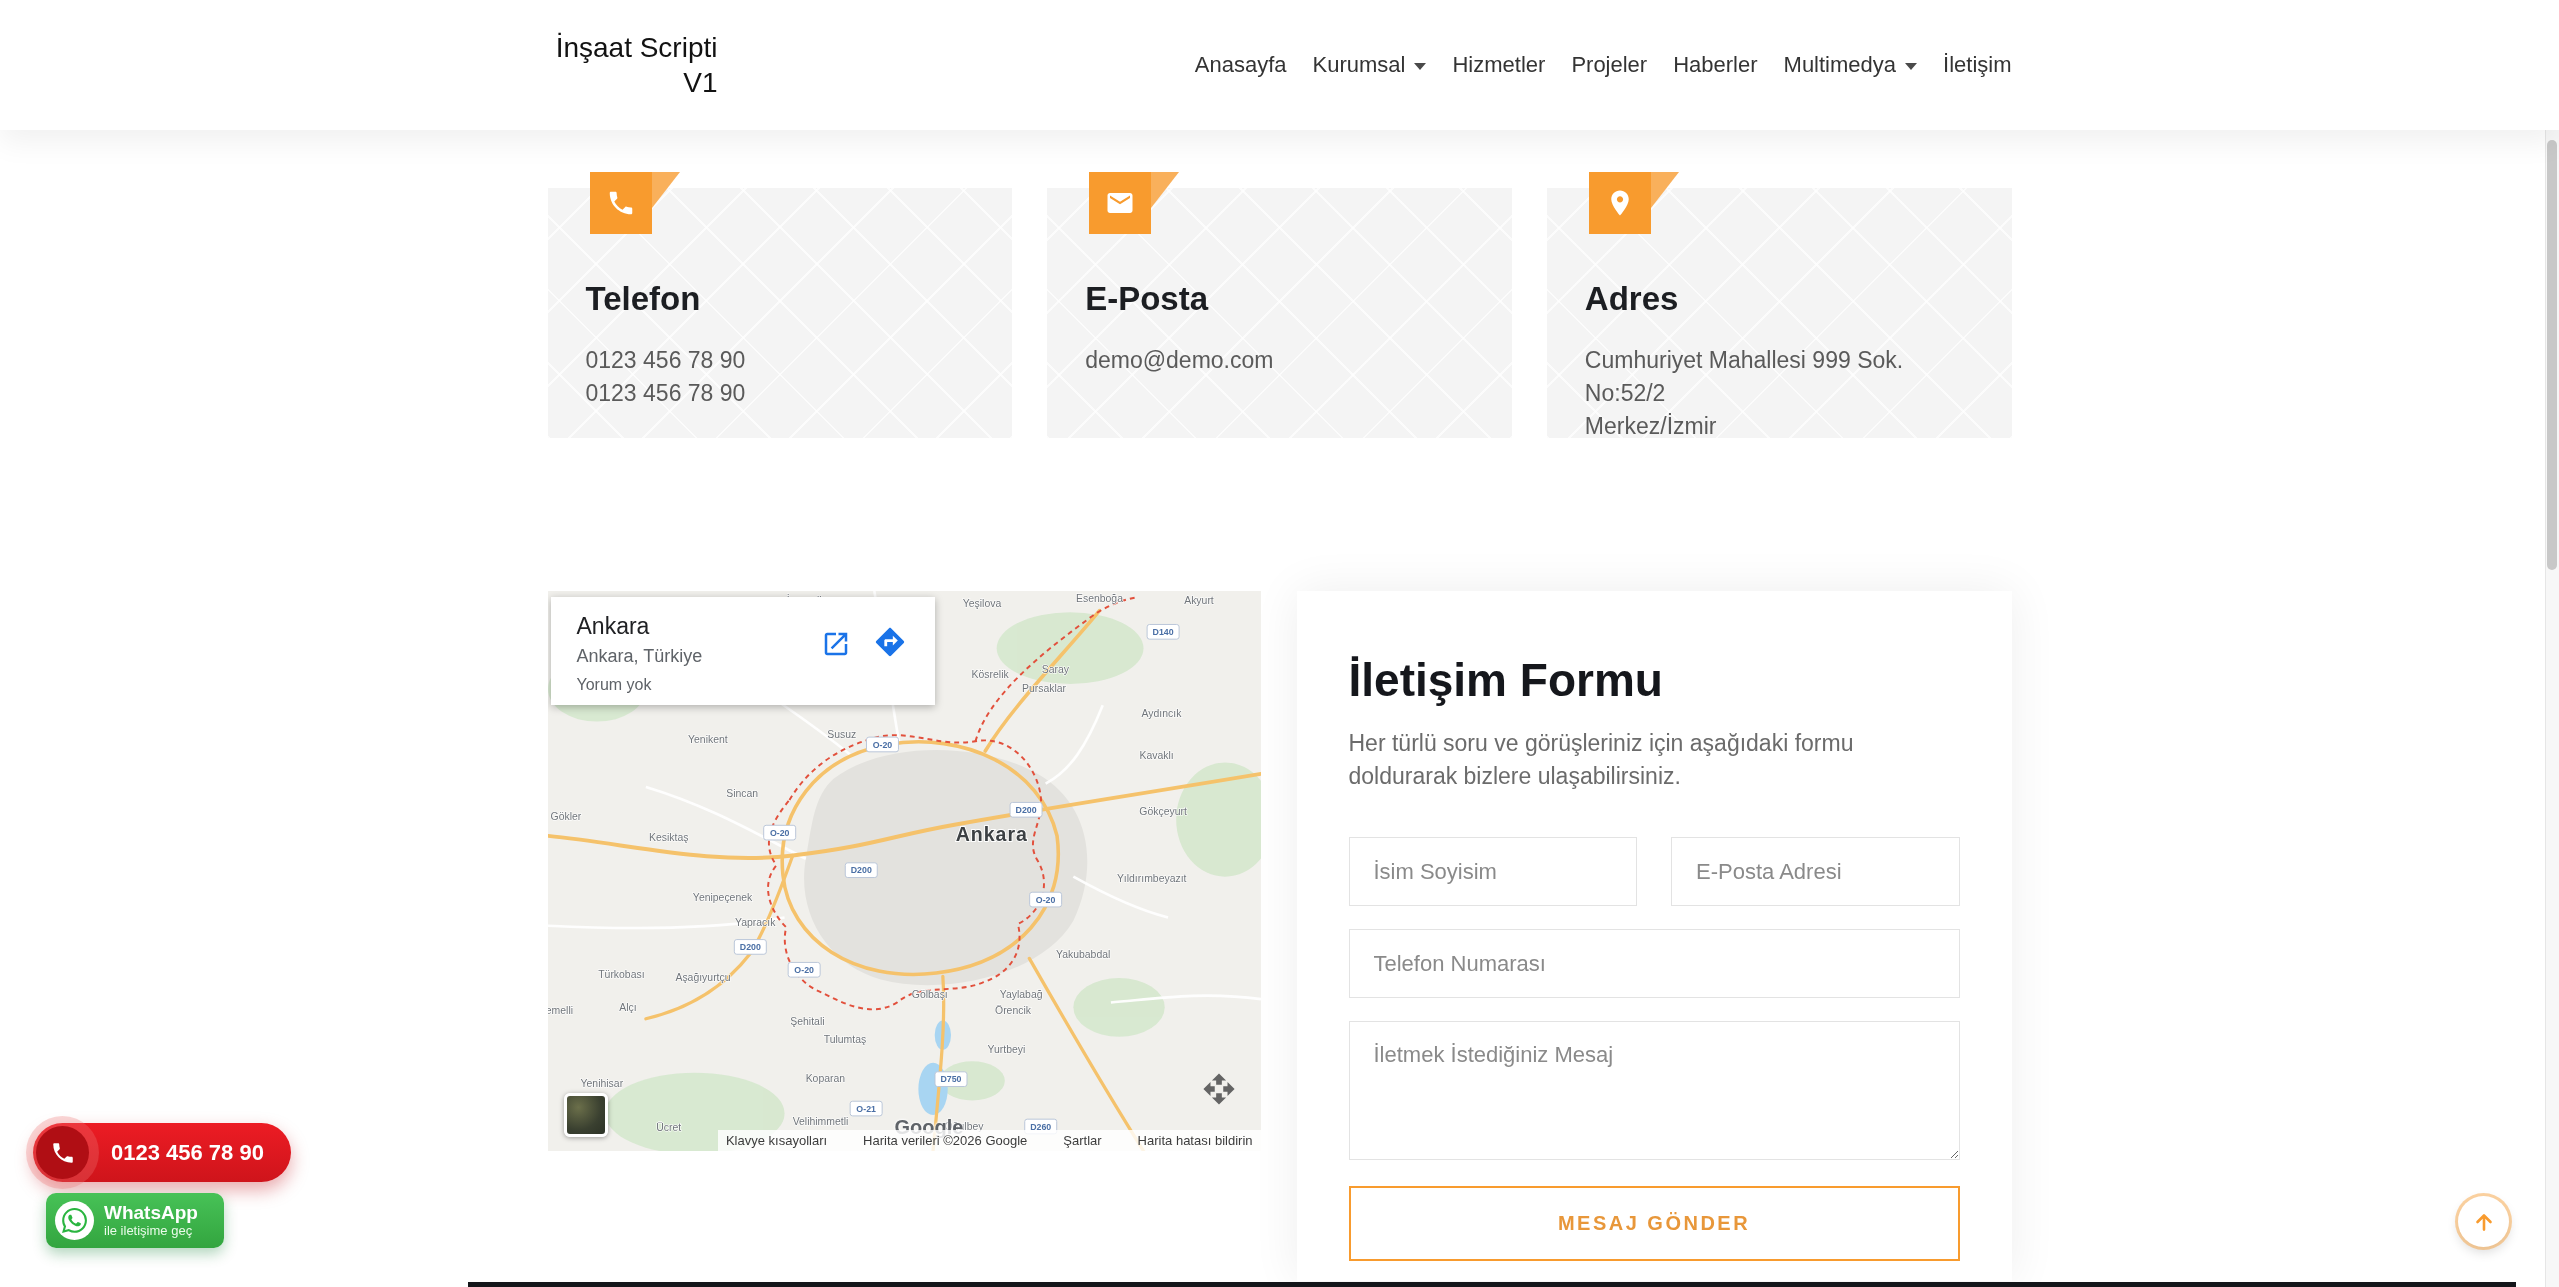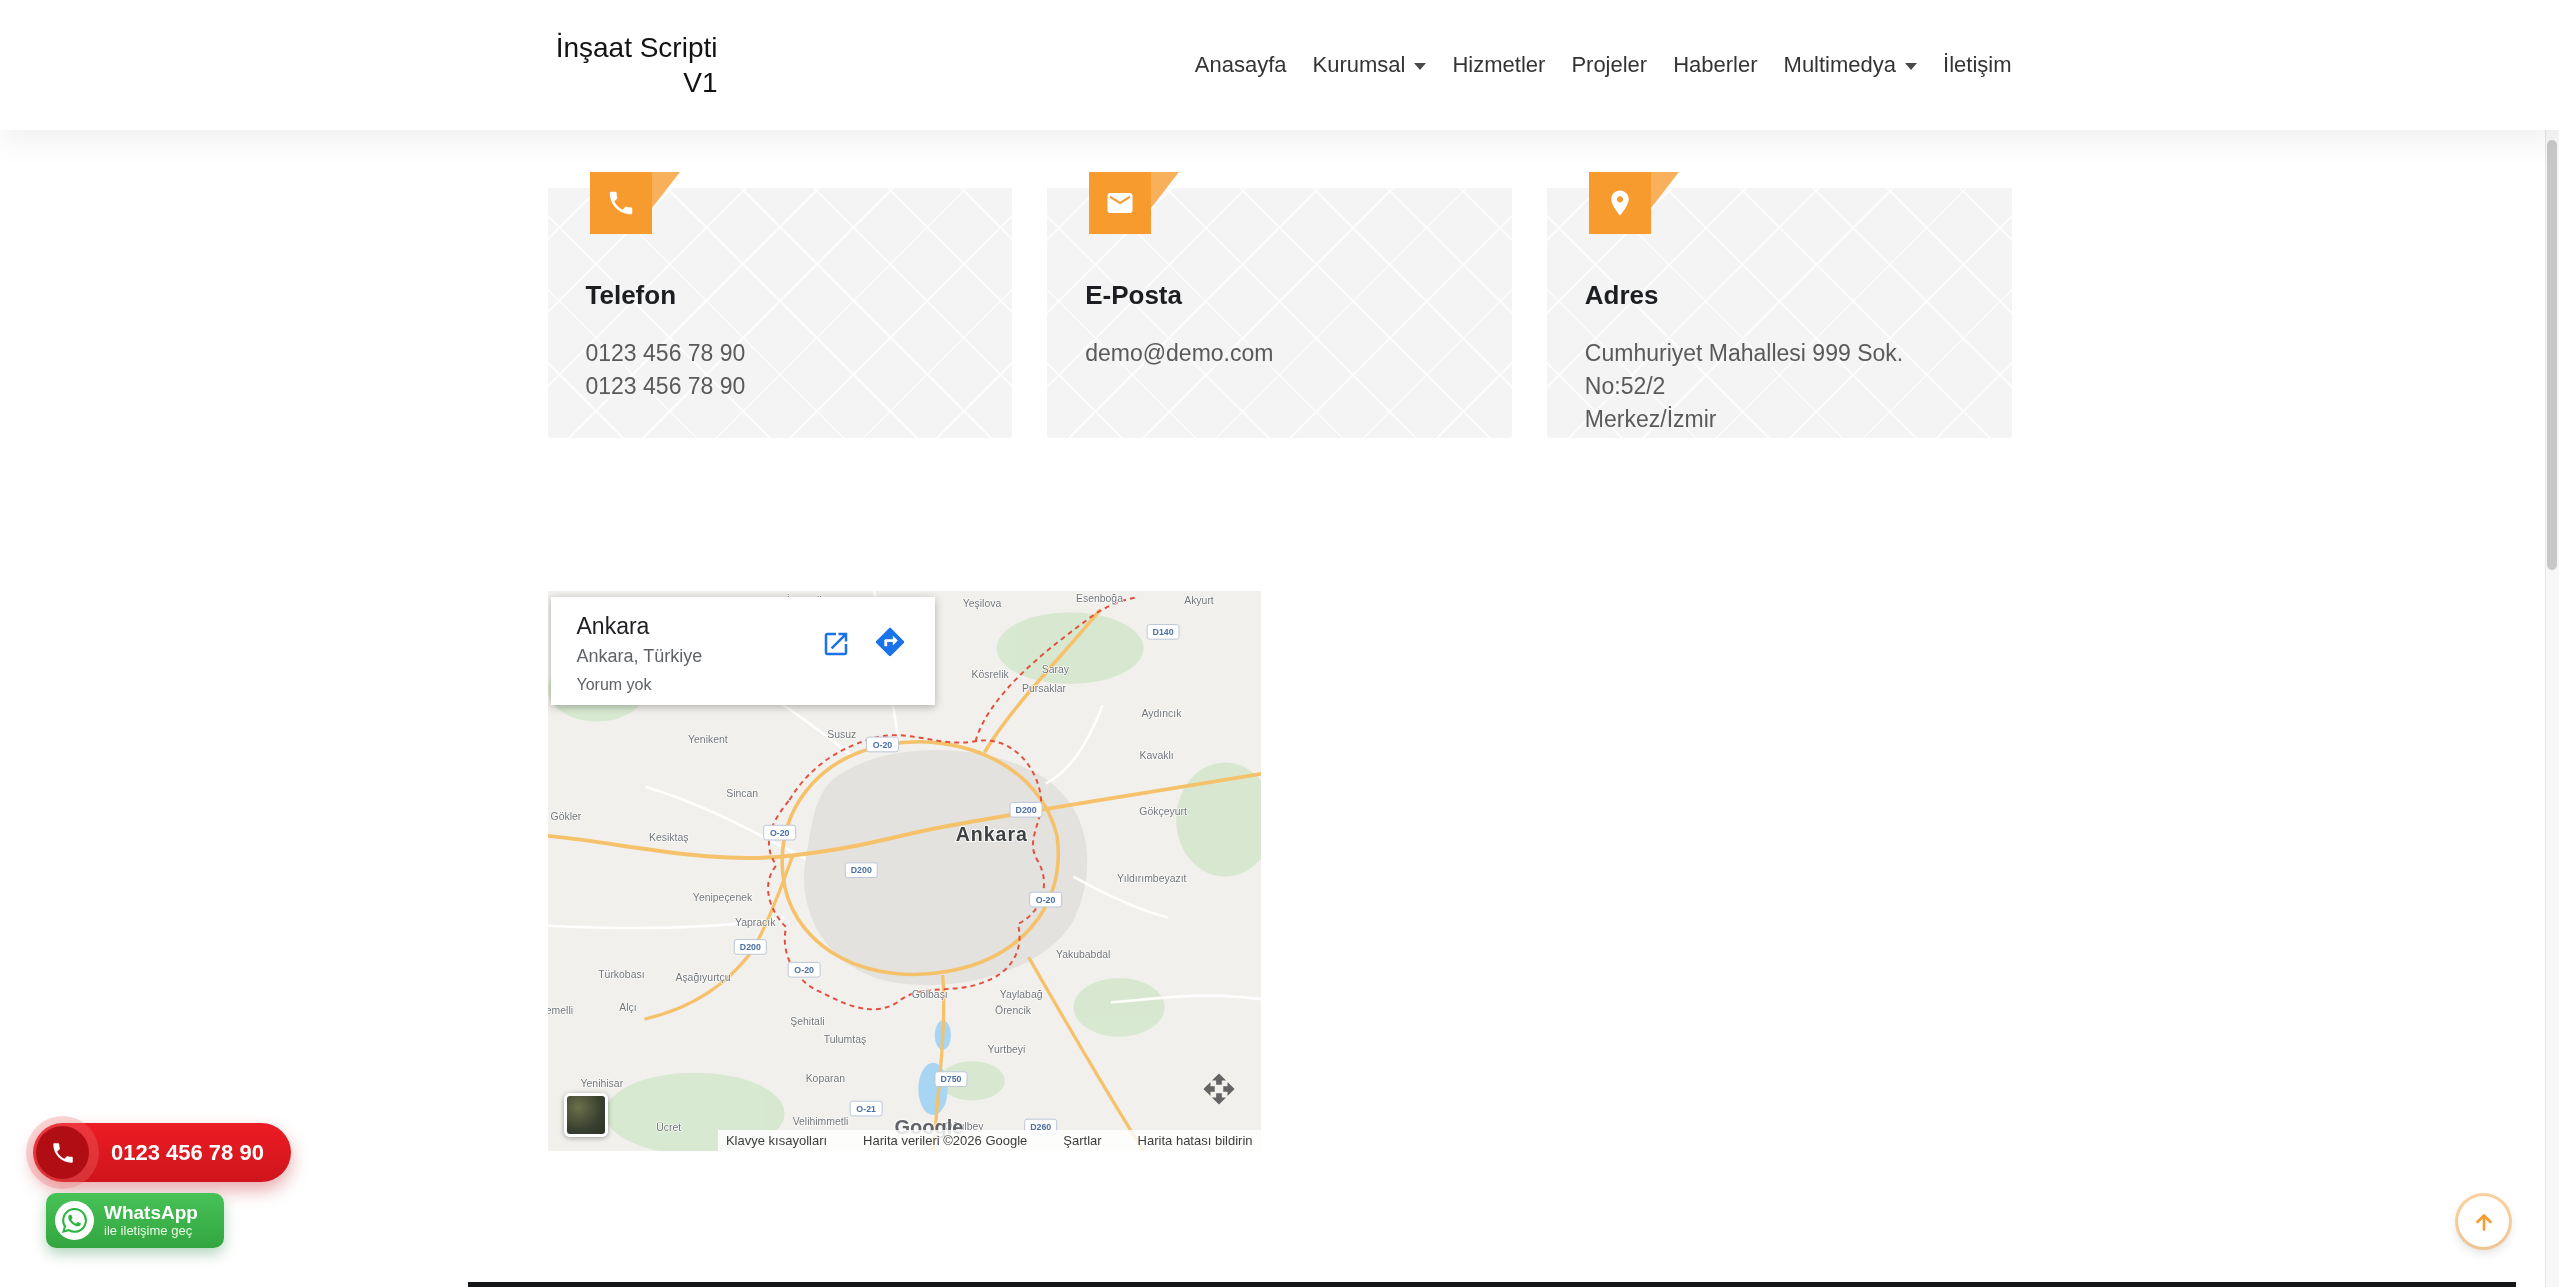--- a/index.html
+++ b/index.html
@@ -19,21 +19,21 @@
   
   .cards { width:1464px; margin:58px auto 0; display:flex; gap:35px; }
   .card { position:relative; width:465px; height:250px; padding:92px 36px 0 38px;
     background:
       repeating-linear-gradient(45deg, rgba(255,255,255,.7) 0 2px, transparent 2px 52px),
       repeating-linear-gradient(-45deg, rgba(255,255,255,.7) 0 2px, transparent 2px 52px),
       var(--card_bg,#f4f4f4);
   }
   .card-ic { position:absolute; top:-16px; left:42px; width:62px; height:62px; background:var(--accent,#f89b2e); display:flex; align-items:center; justify-content:center; }
   .card-ic .tail { position:absolute; left:62px; top:0; width:0; height:0; border-top:36px solid var(--accent_light,#f9b05b); border-right:28px solid transparent; }
-  .card-title { font-size:26px; font-weight:700; color:#1c1e22; margin-bottom:26px; }
+  .card-title { font-size:33px; font-weight:700; color:#1c1e22; margin-bottom:26px; }
   .card-line { font-size:23px; color:#5a5a5a; line-height:33px; }
 
   
   .contact-main { width:1464px; margin:153px auto 0; display:flex; gap:36px; }
   .map-box { position:relative; width:713px; height:560px; background:#efeeea; overflow:hidden; flex:none; }
   .map-svg { display:block; width:713px; height:560px; }
   .maplbl { font-size:6.4px; fill:#70757a; text-anchor:middle; stroke:#ffffff; stroke-width:.7; paint-order:stroke; }
   .maplbl.big { font-size:12px; fill:#3c4043; font-weight:bold; stroke-width:1.1; letter-spacing:.6px; }
   .shield-rect { fill:#ffffff; stroke:#b9c6d8; stroke-width:.6; }
   .shield-txt { font-size:5.4px; fill:#4a6fa5; font-weight:bold; text-anchor:middle; }
@@ -268,20 +268,35 @@
         </svg>
     </div>
     <div class="map-attr">
         <span>Klavye kısayolları</span>
         <span>Harita verileri ©2026 Google</span>
         <span>Şartlar</span>
         <span>Harita hatası bildirin</span>
       </div>
   </div>
 
+  <div class="form-box">
+    <h2 class="form-title">İletişim Formu</h2>
+    <p class="form-desc">Her türlü soru ve görüşleriniz için aşağıdaki formu doldurarak bizlere ulaşabilirsiniz.</p>
+    <div class="form-row first">
+      <input class="field half" type="text" placeholder="İsim Soyisim" style="">
+      <input class="field half" type="text" placeholder="E-Posta Adresi" style="">
+    </div>
+    <div class="form-row">
+      <input class="field" type="text" placeholder="Telefon Numarası" style="">
+    </div>
+    <div class="form-row">
+      <textarea class="field area" placeholder="İletmek İstediğiniz Mesaj" style=""></textarea>
+    </div>
+    <button class="submit">MESAJ GÖNDER</button>
+  </div>
 
 </section>
 
 <div class="call-float">
   <span class="call-ic">
     <svg viewBox="0 0 24 24" width="26" height="26">
         <path fill="#fff" d="M6.62 10.79c1.44 2.83 3.76 5.14 6.59 6.59l2.2-2.2c.27-.27.67-.36 1.02-.24 1.12.37 2.33.57 3.57.57.55 0 1 .45 1 1V20c0 .55-.45 1-1 1-9.39 0-17-7.61-17-17 0-.55.45-1 1-1h3.5c.55 0 1 .45 1 1 0 1.25.2 2.45.57 3.57.11.35.03.74-.25 1.02l-2.2 2.2z"></path>
       </svg>
   </span>
   <span>0123 456 78 90</span>

